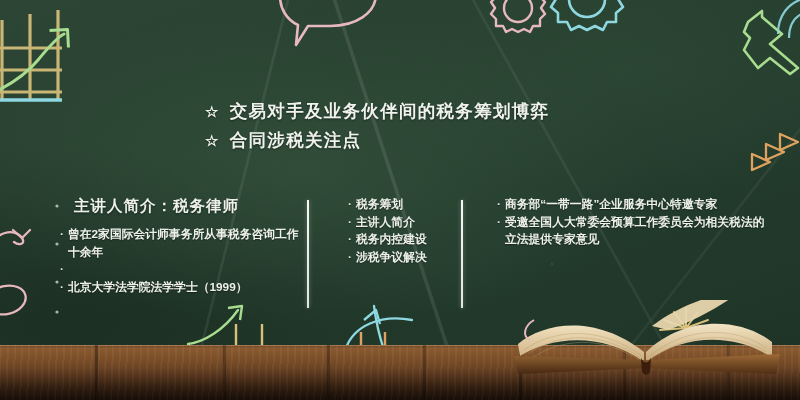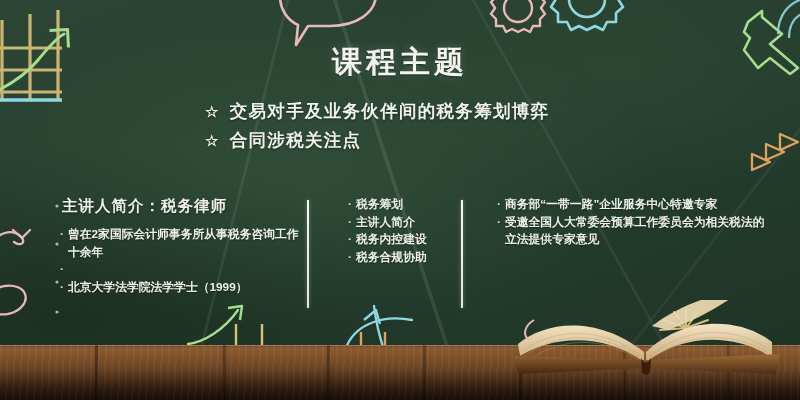--- a/index.html
+++ b/index.html
@@ -73,21 +73,21 @@
   .col-h {
     font-size:15.5px; font-weight:bold; letter-spacing:1px;
     white-space:nowrap; margin-bottom:9px;
     text-shadow:0 1px 2px rgba(0,0,0,.45);
   }
   .bul { display:flex; gap:4px; font-size:11.8px; line-height:17.5px; font-weight:bold;
          text-shadow:0 1px 1px rgba(0,0,0,.4); }
   .bul .dot { flex:0 0 auto; opacity:.95; }
   .bul .txt { }
   .col-a { left:60px; width:240px; }
-  .col-a .col-h { margin-left:2px; }
+  .col-a .col-h { margin-left:14px; }
   .col-b { left:338px; width:120px; }
   .col-b .bul { margin-left:10px; }
   .col-c { left:497px; width:270px; }
 
   .vdiv {
     position:absolute; top:200px; width:2px; height:108px;
     background:linear-gradient(180deg,#f6f8f4,#dfe6db);
     box-shadow:0 0 4px rgba(255,255,255,.35);
   }
   .vdiv.a { left:307px; }
@@ -207,21 +207,20 @@
     </g>
   </svg>
 
   <svg class="deco" style="left:748px; top:-6px;" width="60" height="60" viewBox="0 0 60 60" fill="none">
     <g stroke="#8fd8e2" stroke-width="2.2" fill="none" opacity=".9">
       <path d="M58 4 C40 8 30 22 30 40"></path>
       <path d="M58 18 C46 22 41 32 41 44"></path>
     </g>
   </svg>
 
-  <div class="title">课程主题</div>
 
   <div class="subs">
     <div class="sub">
       <span class="star">☆</span>
       <span>交易对手及业务伙伴间的税务筹划博弈</span>
     </div>
     <div class="sub">
       <span class="star">☆</span>
       <span>合同涉税关注点</span>
     </div>
@@ -255,21 +254,21 @@
       <div class="bul">
         <span class="dot">·</span>
         <span class="txt">主讲人简介</span>
       </div>
       <div class="bul">
         <span class="dot">·</span>
         <span class="txt">税务内控建设</span>
       </div>
       <div class="bul">
         <span class="dot">·</span>
-        <span class="txt">税务合规协助</span>
+        <span class="txt">涉税争议解决</span>
       </div>
     </div>
 
     <div class="col col-c">
       <div class="bul">
         <span class="dot">·</span>
         <span class="txt">商务部“一带一路”企业服务中心特邀专家</span>
       </div>
       <div class="bul">
         <span class="dot">·</span>

